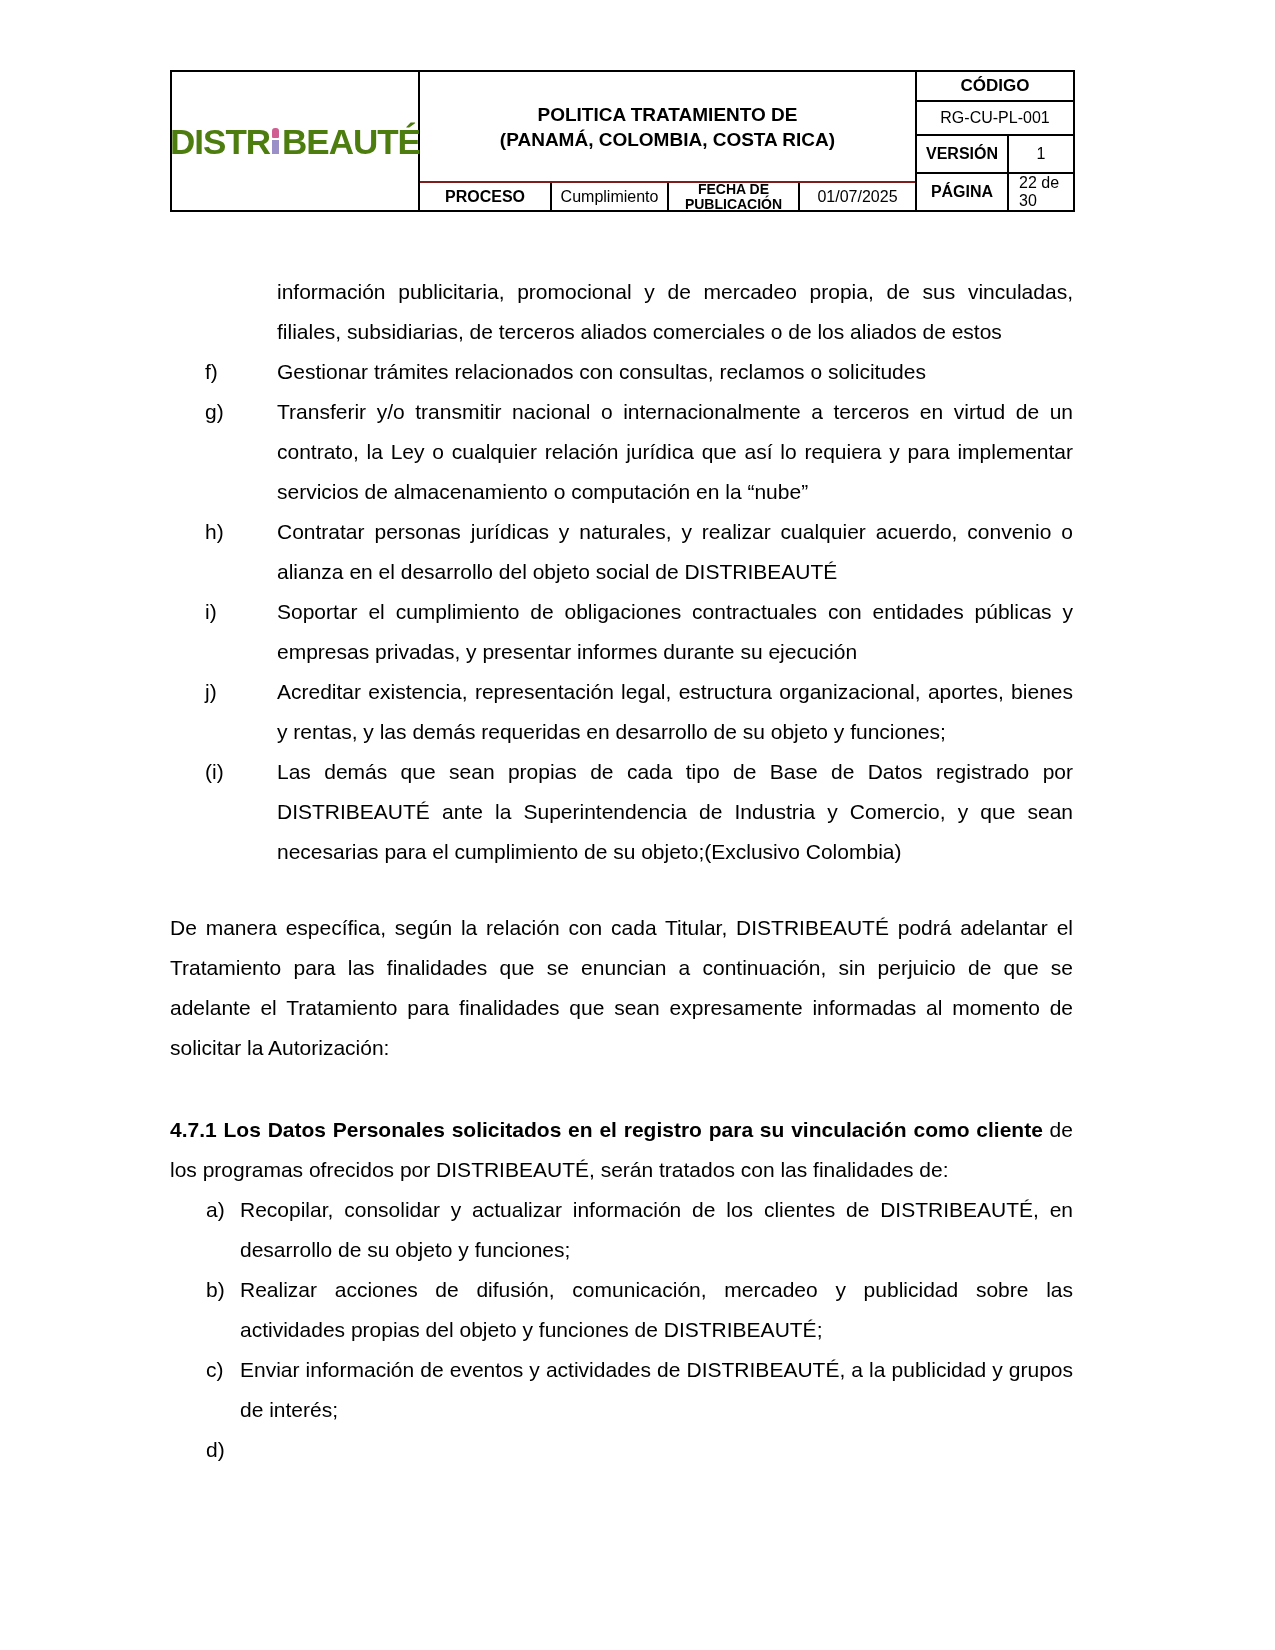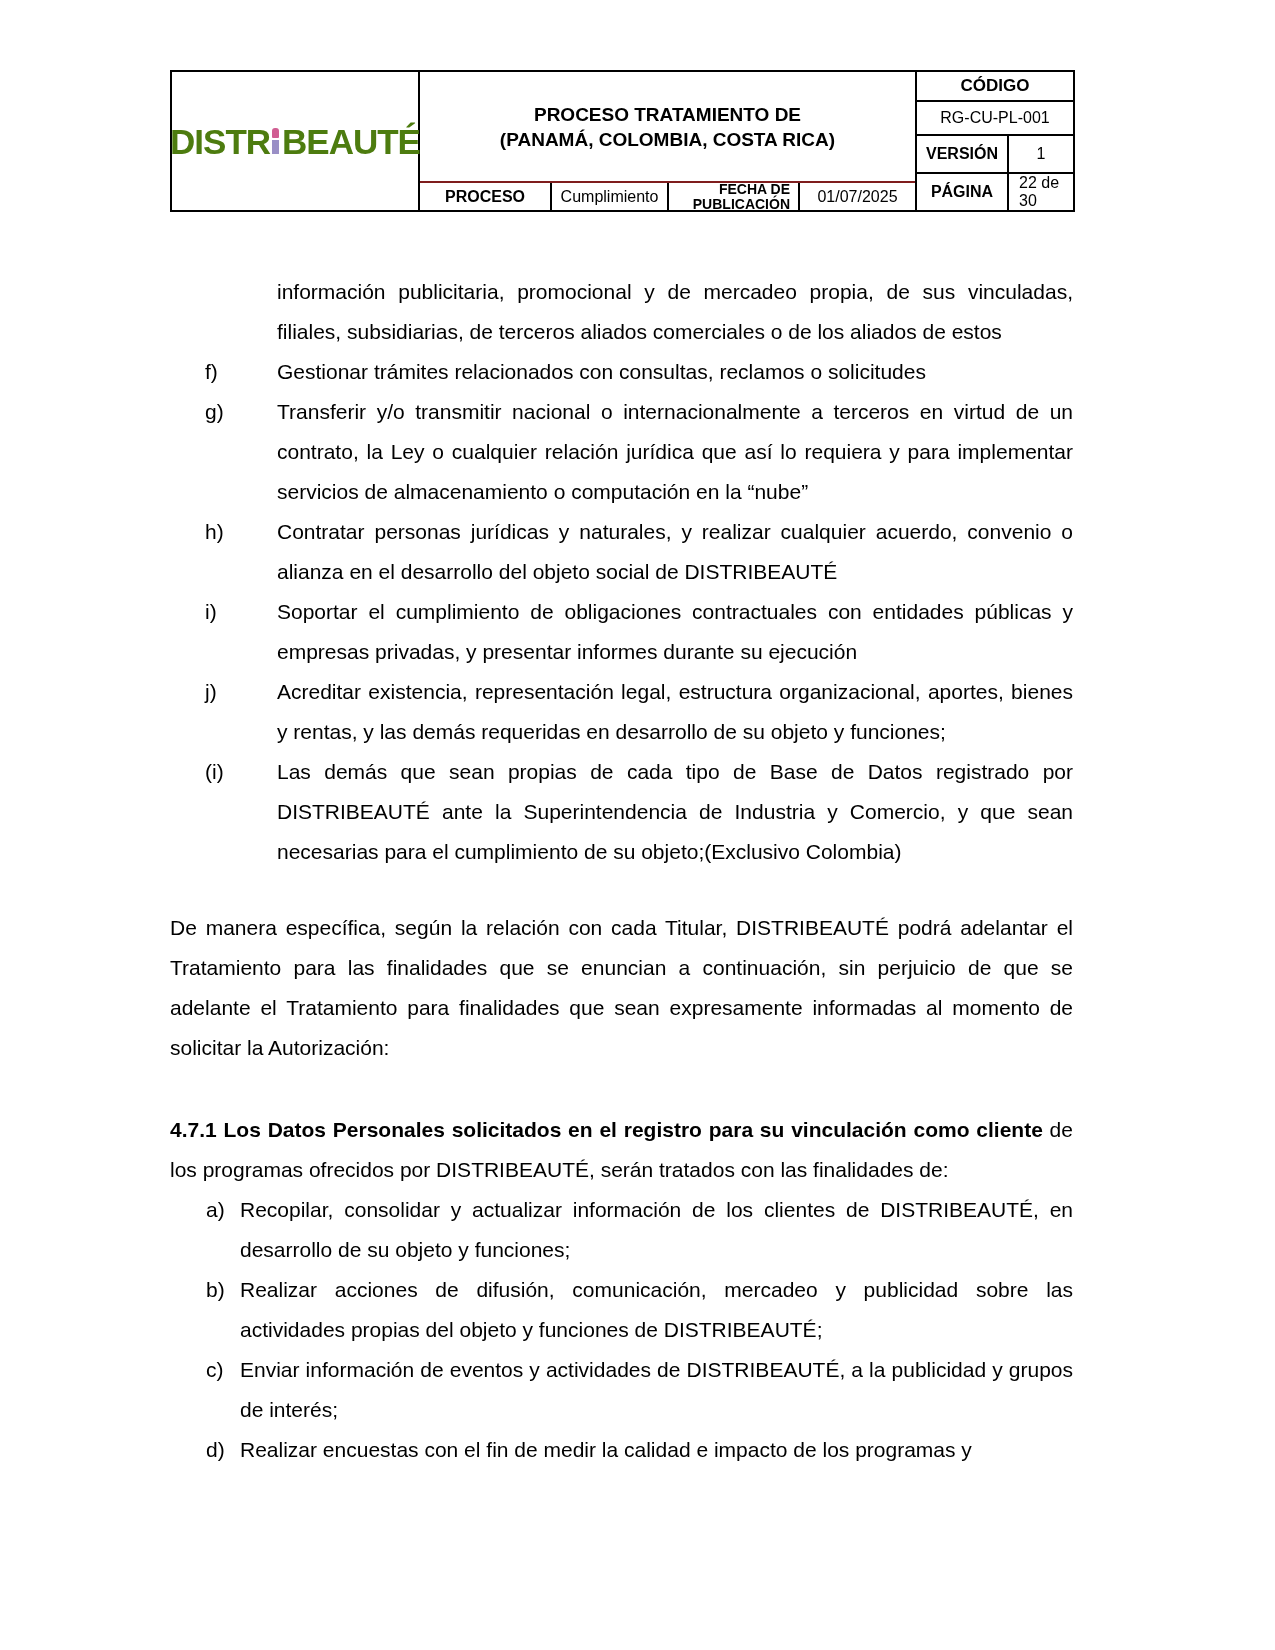--- a/index.html
+++ b/index.html
@@ -31,21 +31,21 @@
     flex:1; display:flex; flex-direction:column; justify-content:center; align-items:center;
     text-align:center; font-weight:bold; font-size:19px; line-height:25px;
   }
   .hdr-mid-bottom { height:29px; flex:none; border-top:2px solid #7f1d1d; box-sizing:border-box; display:flex; }
   .mcell {
     display:flex; align-items:center; justify-content:center; text-align:center;
     font-size:16px; box-sizing:border-box; border-right:2px solid #000;
   }
   .mcell:last-child { border-right:none; }
   .mcell.w1 { width:132px; } .mcell.w2 { width:117px; } .mcell.w3 { width:131px; } .mcell.w4 { flex:1; }
-  .mcell.fecha { font-size:14px; line-height:15px; font-weight:bold; padding:12px 8px;text-align:right; }
+  .mcell.fecha { font-size:14px; line-height:15px; font-weight:bold; padding:12px 8px; }
   .bold { font-weight:bold; }
 
   .hdr-right { flex:1; display:flex; flex-direction:column; }
   .r-full {
     box-sizing:border-box; border-bottom:2px solid #000;
     display:flex; align-items:center; justify-content:center; text-align:center;
   }
   .r-codigo-h { height:31px; font-size:17px; font-weight:bold; }
   .r-codigo-v { height:35px; font-size:16px; }
   .r-row { box-sizing:border-box; display:flex; }
@@ -78,21 +78,21 @@
 
   <div class="hdr">
     <div class="hdr-logo-cell">
       <div class="logo">
         <span>DISTR</span><span class="lipstick"><span class="tip"></span><span class="stem"></span></span><span>BEAUTÉ</span>
       </div>
     </div>
 
     <div class="hdr-mid">
       <div class="hdr-title">
-        <div>PROCESO TRATAMIENTO DE</div>
+        <div>POLITICA TRATAMIENTO DE</div>
         <div>(PANAMÁ, COLOMBIA, COSTA RICA)</div>
       </div>
       <div class="hdr-mid-bottom">
         <div class="mcell w1 bold">PROCESO</div>
         <div class="mcell w2">Cumplimiento</div>
         <div class="mcell w3 fecha">FECHA DE PUBLICACIÓN</div>
         <div class="mcell w4">01/07/2025</div>
       </div>
     </div>
 
@@ -152,17 +152,16 @@
     <div class="li2">
       <span class="marker">b)</span>
       <span>Realizar acciones de difusión, comunicación, mercadeo y publicidad sobre las actividades propias del objeto y funciones de DISTRIBEAUTÉ;</span>
     </div>
     <div class="li2">
       <span class="marker">c)</span>
       <span>Enviar información de eventos y actividades de DISTRIBEAUTÉ, a la publicidad y grupos de interés;</span>
     </div>
     <div class="li2">
       <span class="marker">d)</span>
-      <span>Realizar encuestas con el fin de medir la calidad e impacto de los programas y</span>
     </div>
 
   </div>
 </div>
 
 </body></html>

